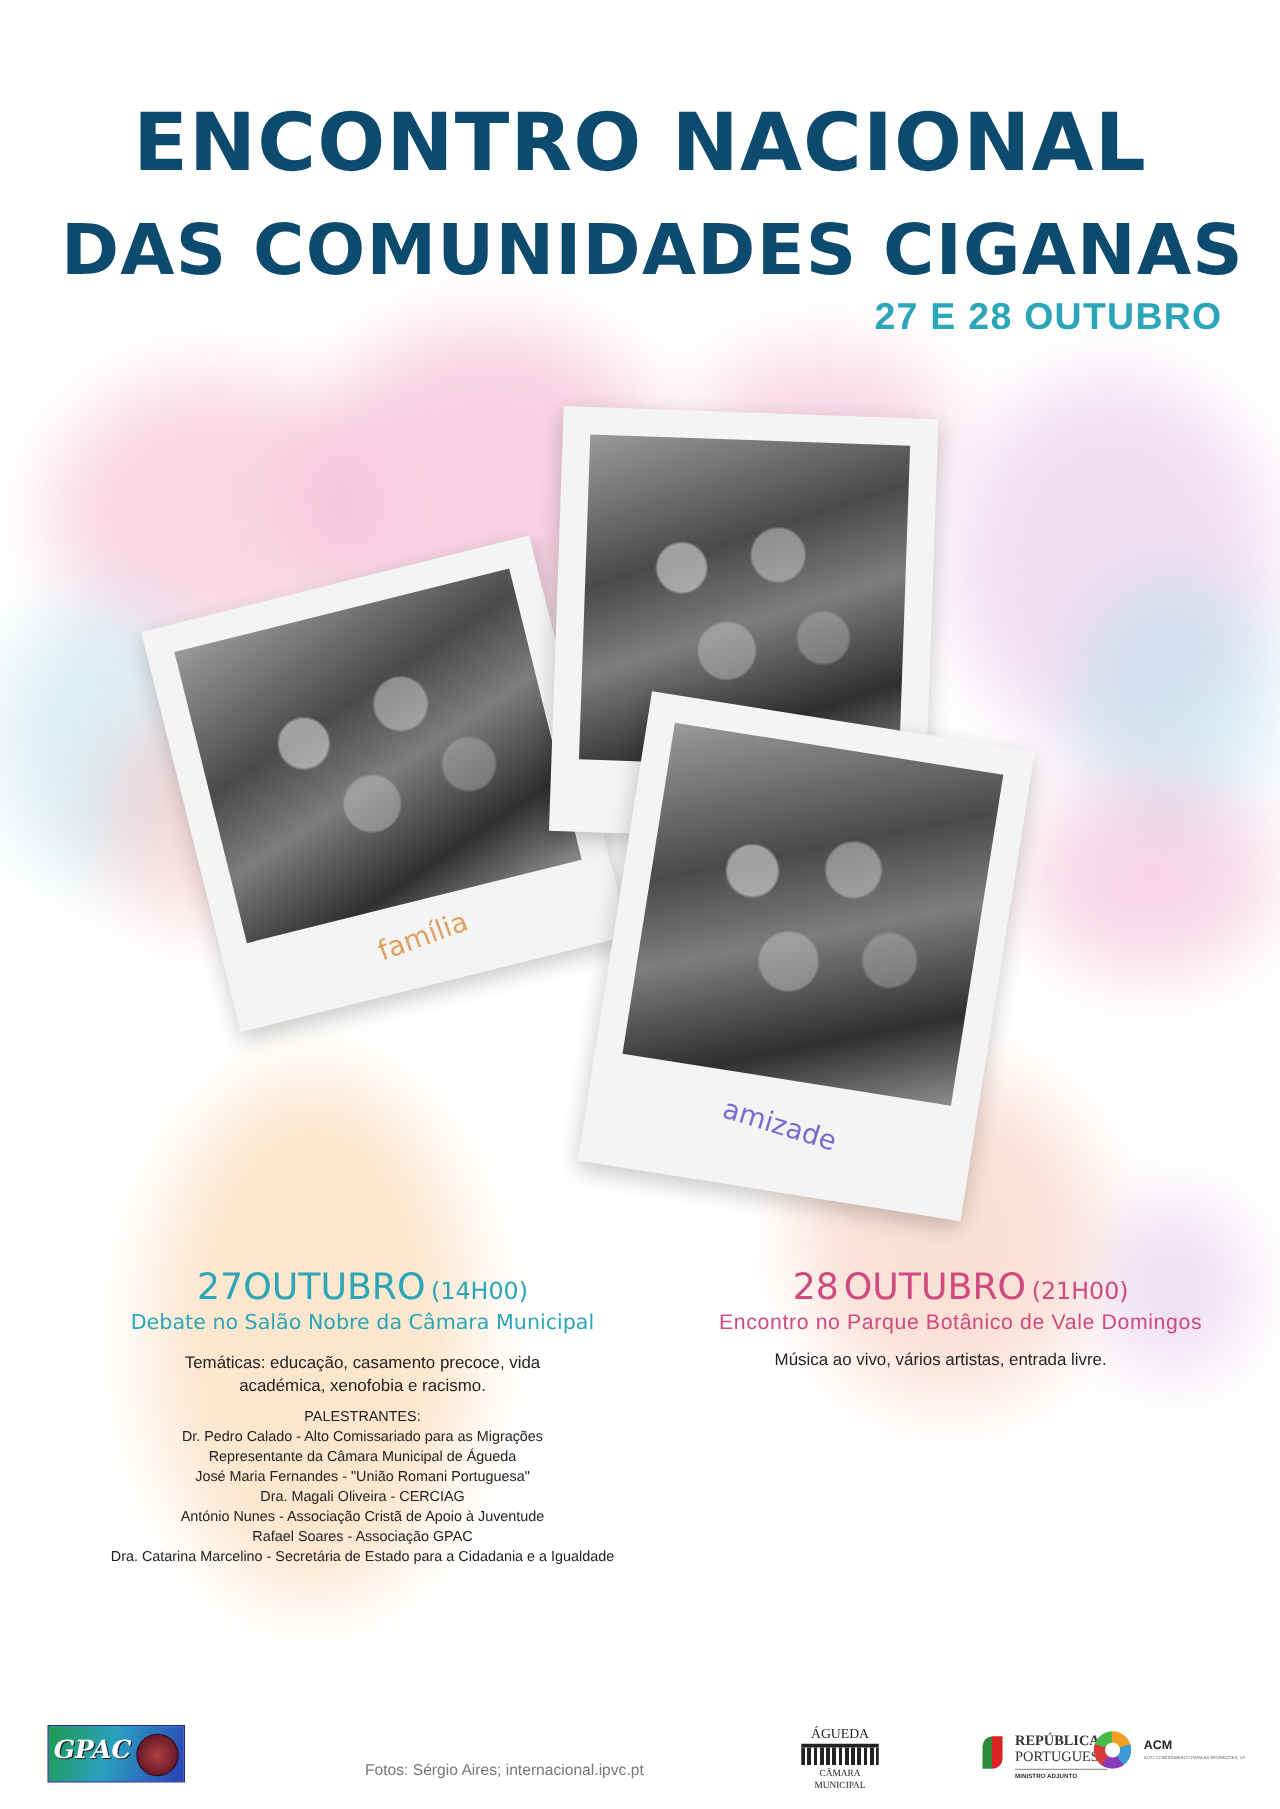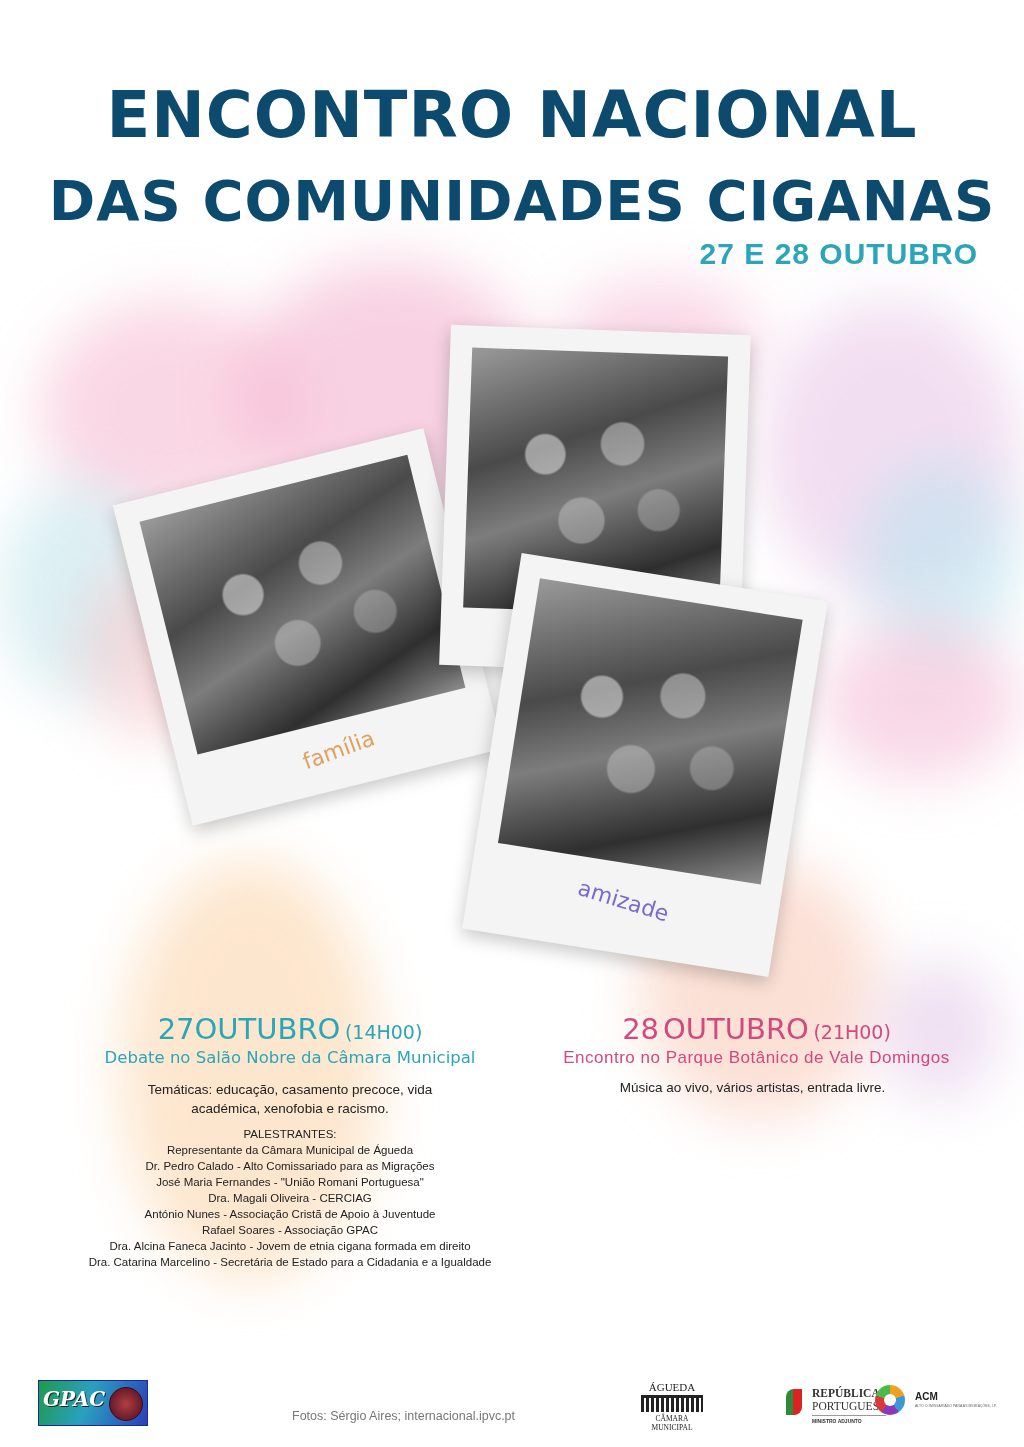--- a/index.html
+++ b/index.html
@@ -103,31 +103,30 @@
   <div class="venue" style="color:#2ba6b8;">Debate no Salão Nobre da Câmara Municipal</div>
 </div>
 
 <div class="body-text" style="left:70px;top:1080px;width:440px;font-size:13.5px;line-height:19px;">
   <div>Temáticas: educação, casamento precoce, vida</div>
   <div>académica, xenofobia e racismo.</div>
 </div>
 
 <div class="body-text speakers" style="left:40px;top:1126px;width:500px;">
   <div class="head">PALESTRANTES:</div>
+  <div>Dr. Pedro Calado - Alto Comissariado para as Migrações</div>
   <div>Representante da Câmara Municipal de Águeda</div>
-  <div>Dr. Pedro Calado - Alto Comissariado para as Migrações</div>
   <div>José Maria Fernandes -  "União Romani Portuguesa"</div>
   <div>Dra. Magali Oliveira - CERCIAG</div>
   <div>António Nunes - Associação Cristã de Apoio à Juventude</div>
   <div>Rafael Soares - Associação GPAC</div>
-  <div>Dra. Alcina Faneca Jacinto - Jovem de etnia cigana formada em direito</div>
   <div>Dra. Catarina Marcelino - Secretária de Estado para a Cidadania e a Igualdade</div>
 </div>
 
-<div class="event" style="left:509px;top:1000px;width:495px;">
+<div class="event" style="left:521px;top:1000px;width:495px;">
   <div>
     <span class="big" style="color:#d0497f;">28</span><span class="big" style="color:#d0497f;margin-left:4px;">OUTUBRO</span>
     <span class="time" style="color:#d0497f;">(21H00)</span>
   </div>
   <div class="venue" style="color:#d0497f;font-family:'Liberation Sans',sans-serif;font-size:17px;letter-spacing:0.5px;">Encontro no Parque Botânico de Vale Domingos</div>
 </div>
 
 <div class="body-text" style="left:505px;top:1080px;width:495px;font-size:13.5px;">Música ao vivo, vários artistas, entrada livre.</div>
 
 <div class="logo" style="left:38px;top:1380px;width:108px;height:44px;background:linear-gradient(110deg,#1e9a4a 0%,#2aa0c0 45%,#2a3fb8 100%);border:1px solid #1a2a9a;">

